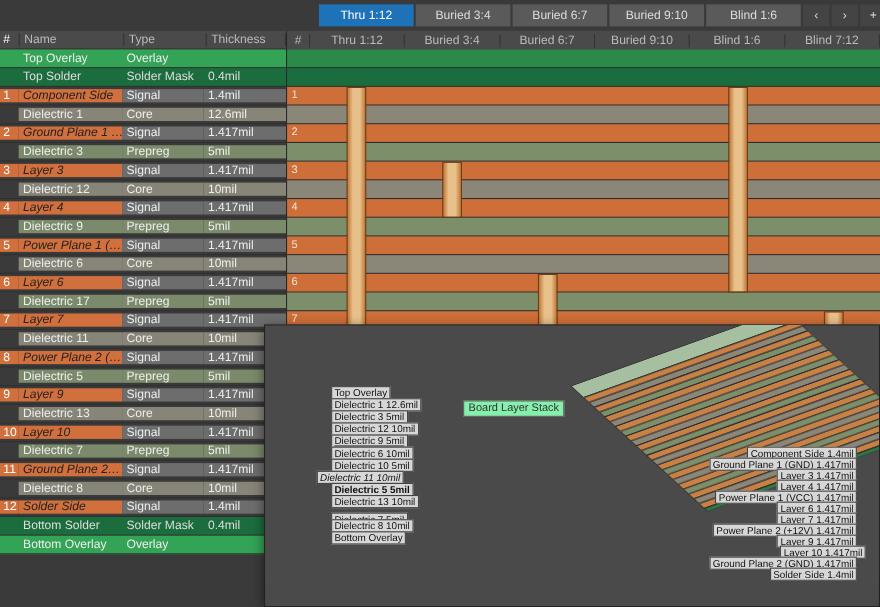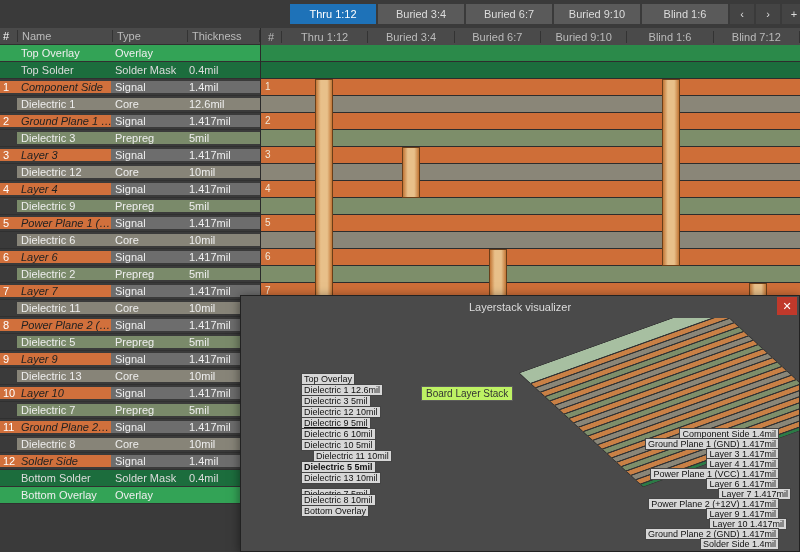--- a/index.html
+++ b/index.html
@@ -211,21 +211,21 @@
     position: absolute;
     background: #d7d7d7;
     color: #111;
     font-size: 9px;
     padding: 0 2px;
     border: 1px solid #444;
     white-space: nowrap;
   }
   .tooltip {
     position: absolute;
-    background: #bef264;
+    background: #86efac;
     border: 1px solid #5c5c5c;
     color: #333;
     font-size: 10px;
     padding: 1px 4px;
   }
 </style>
 </head>
 <body>
 
 <div class="via-bar">
@@ -329,21 +329,21 @@
           <div class="col-thick">10mil</div>
         </div>
         <div class="layer-row row-signal">
           <div class="col-num">6</div>
           <div class="col-name">Layer 6</div>
           <div class="col-type">Signal</div>
           <div class="col-thick">1.417mil</div>
         </div>
         <div class="layer-row row-prepreg">
           <div class="col-num"></div>
-          <div class="col-name">Dielectric 2</div>
+          <div class="col-name">Dielectric 17</div>
           <div class="col-type">Prepreg</div>
           <div class="col-thick">5mil</div>
         </div>
         <div class="layer-row row-signal">
           <div class="col-num">7</div>
           <div class="col-name">Layer 7</div>
           <div class="col-type">Signal</div>
           <div class="col-thick">1.417mil</div>
         </div>
         <div class="layer-row row-core">
@@ -487,26 +487,20 @@
         <div class="via" style="top: 102px; height: 51px; left: 141px;"></div>
         <div class="via" style="top: 204px; height: 51px; left: 227.667px;"></div>
         <div class="via" style="top: 306px; height: 51px; left: 314.333px;"></div>
         <div class="via" style="top: 34px; height: 187px; left: 401px;"></div>
         <div class="via" style="top: 238px; height: 187px; left: 487.667px;"></div>
       </div>
   </div>
 </div>
 
 <div class="visualizer">
-  <div class="titlebar">
-    <span>Layerstack visualizer</span>
-    <div class="close">
-      <span>✕</span>
-    </div>
-  </div>
   <div class="canvas">
     <div class="iso-wrap">
       <div class="iso-stack" id="iso-stack">
           <div class="iso-layer top"></div>
           <div class="iso-layer signal"></div>
           <div class="iso-layer core"></div>
           <div class="iso-layer signal"></div>
           <div class="iso-layer prepreg"></div>
           <div class="iso-layer signal"></div>
           <div class="iso-layer core"></div>
@@ -532,35 +526,35 @@
     </div>
     <div class="tooltip" style="left:180px; top:68px;">Board Layer Stack</div>
     <div id="callouts-left">
         <div class="callout" style="left: 60px; top: 55px;">Top Overlay</div>
         <div class="callout" style="left: 60px; top: 66px;">Dielectric 1 12.6mil</div>
         <div class="callout" style="left: 60px; top: 77px;">Dielectric 3 5mil</div>
         <div class="callout" style="left: 60px; top: 88px;">Dielectric 12 10mil</div>
         <div class="callout" style="left: 60px; top: 99px; text-decoration: underline;">Dielectric 9 5mil</div>
         <div class="callout" style="left: 60px; top: 110px; text-align: center;">Dielectric 6 10mil</div>
         <div class="callout" style="left: 60px; top: 121px;">Dielectric 10 5mil</div>
-        <div class="callout" style="left: 72px; top: 132px;">Dielectric 11 10mil</div>
+        <div class="callout" style="left: 47px; top: 132px; font-style: italic;">Dielectric 11 10mil</div>
         <div class="callout" style="left: 60px; top: 143px; font-weight: bold;">Dielectric 5 5mil</div>
         <div class="callout" style="left: 60px; top: 154px;">Dielectric 13 10mil</div>
         <div class="callout" style="left: 60px; top: 170px;">Dielectric 7 5mil</div>
         <div class="callout" style="left: 60px; top: 176px;">Dielectric 8 10mil</div>
         <div class="callout" style="left: 60px; top: 187px;">Bottom Overlay</div>
       </div>
     <div id="callouts-right">
         <div class="callout" style="right: 20px; top: 110px;">Component Side 1.4mil</div>
         <div class="callout" style="right: 20px; top: 120px;">Ground Plane 1 (GND) 1.417mil</div>
         <div class="callout" style="right: 20px; top: 130px;">Layer 3 1.417mil</div>
         <div class="callout" style="right: 20px; top: 140px;">Layer 4 1.417mil</div>
         <div class="callout" style="right: 20px; top: 150px;">Power Plane 1 (VCC) 1.417mil</div>
         <div class="callout" style="right: 20px; top: 160px;">Layer 6 1.417mil</div>
-        <div class="callout" style="right: 8px; top: 170px; margin-left: 32px;">Layer 7 1.417mil</div>
+        <div class="callout" style="right: 20px; top: 170px; margin-left: 32px;">Layer 7 1.417mil</div>
         <div class="callout" style="right: 20px; top: 180px;">Power Plane 2 (+12V) 1.417mil</div>
         <div class="callout" style="right: 20px; top: 190px;">Layer 9 1.417mil</div>
         <div class="callout" style="right: 12px; top: 200px;">Layer 10 1.417mil</div>
         <div class="callout" style="right: 20px; top: 210px;">Ground Plane 2 (GND) 1.417mil</div>
         <div class="callout" style="right: 20px; top: 220px;">Solder Side 1.4mil</div>
       </div>
   </div>
 </div>
 
 </body></html>

